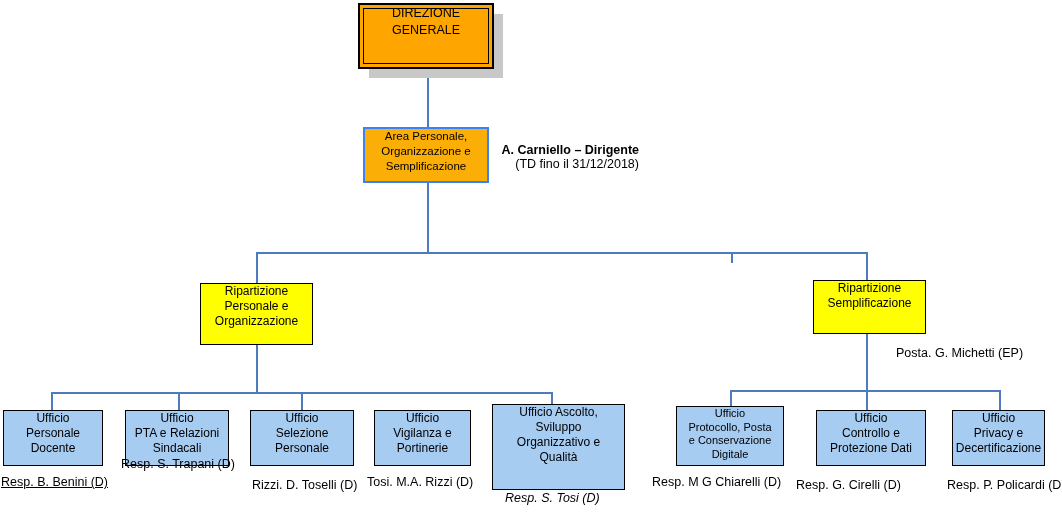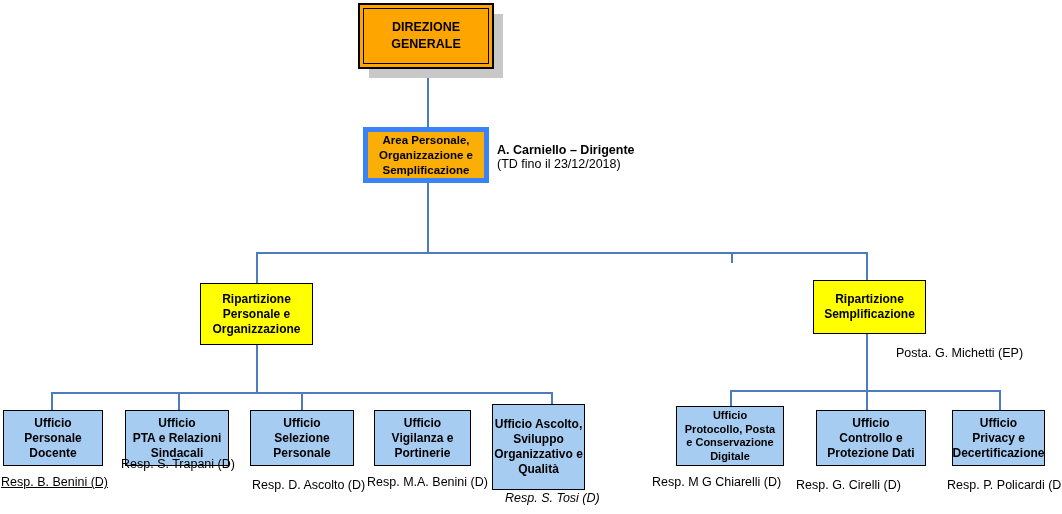--- a/index.html
+++ b/index.html
@@ -8,40 +8,39 @@
     width: 1062px;
     height: 514px;
     background: #ffffff;
     font-family: "Liberation Sans", sans-serif;
     overflow: hidden;
   }
   .box {
     position: absolute;
     box-sizing: border-box;
     display: flex;
-    align-items: center;
     justify-content: center;
     text-align: center;
-    font-weight: bold;
+    font-weight: normal;
     color: #000;
     white-space: pre-line;
     z-index: 2;
   }
   .box-direzione {
     background: var(--top_box, #FFA500);
     border: 2px solid #000;
     box-shadow: inset 0 0 0 3px var(--top_box, #FFA500),
                 inset 0 0 0 4px #000,
                 10px 10px 0 -1px var(--shadow, #C8C8C8);
     font-size: 12.5px;
     line-height: 17px;
   }
   .box-area {
     background: var(--area_box, #FBAE06);
-    border: 5px solid #3b82f6;
+    border: 2px solid #3b82f6;
     font-size: 11.5px;
     line-height: 15px;
   }
   .box-yellow {
     background: var(--ripartizione_box, #FFFF00);
     border: 1.5px solid #000;
     font-size: 12px;
     line-height: 15px;
   }
   .box-blue {
@@ -52,21 +51,21 @@
   }
   .box-blue.small-text { font-size: 11px; line-height: 13.5px; }
   .annotation {
     position: absolute;
     color: #000;
     font-size: 12.5px;
     white-space: nowrap;
     z-index: 2;
   }
   .annotation .bold-line { font-weight: bold; }
-  .annotation.centered { text-align: left; }
+  .annotation.centered { text-align: right; }
   .vline, .hline {
     position: absolute;
     background: var(--connector, #4C7CBE);
     z-index: 1;
   }
   .vline { width: 1.5px; }
   .hline { height: 1.5px; }
 </style>
 </head>
 <body>
@@ -98,21 +97,21 @@
 GENERALE</span>
   </div>
 
   <div class="box box-area" style="left:363px; top:127px; width:126px; height:56px;">
     <span>Area Personale,
 Organizzazione e
 Semplificazione</span>
   </div>
   <div class="annotation centered" style="left:497px; top:143px; width:142px;">
     <div class="bold-line">A. Carniello – Dirigente</div>
-    <div>(TD fino il 23/12/2018)</div>
+    <div>(TD fino il 31/12/2018)</div>
   </div>
 
   <div class="box box-yellow" style="left:200px; top:283px; width:113px; height:62px;">
     <span>Ripartizione
 Personale e
 Organizzazione</span>
   </div>
   <div class="box box-yellow" style="left:813px; top:280px; width:113px; height:54px;">
     <span>Ripartizione
 Semplificazione</span>
@@ -132,21 +131,21 @@
   <div class="box box-blue" style="left:250px; top:410px; width:104px; height:56px;">
     <span>Ufficio
 Selezione
 Personale</span>
   </div>
   <div class="box box-blue" style="left:374px; top:410px; width:97px; height:56px;">
     <span>Ufficio
 Vigilanza e
 Portinerie</span>
   </div>
-  <div class="box box-blue" style="left:492px; top:404px; width:93px; height:86px;">
+  <div class="box box-blue" style="left:492px; top:404px; width:133px; height:86px;">
     <span>Ufficio Ascolto,
 Sviluppo
 Organizzativo e
 Qualità</span>
   </div>
   <div class="box box-blue small-text" style="left:676px; top:406px; width:108px; height:60px;">
     <span>Ufficio
 Protocollo, Posta
 e Conservazione
 Digitale</span>
@@ -157,20 +156,20 @@
 Protezione Dati</span>
   </div>
   <div class="box box-blue" style="left:952px; top:410px; width:93px; height:56px;">
     <span>Ufficio
 Privacy e
 Decertificazione</span>
   </div>
 
   <div class="annotation" style="left:1px;   top:475px;text-decoration:underline;">Resp. B. Benini (D)</div>
   <div class="annotation" style="left:121px; top:457px;">Resp. S. Trapani (D)</div>
-  <div class="annotation" style="left:252px; top:478px;">Resp. D. Ascolto (D)</div>
-  <div class="annotation" style="left:367px; top:475px;">Resp. M.A. Benini (D)</div>
+  <div class="annotation" style="left:252px; top:478px;">Rizzi. D. Toselli (D)</div>
+  <div class="annotation" style="left:367px; top:475px;">Tosi. M.A. Rizzi (D)</div>
   <div class="annotation" style="left:505px; top:491px;font-style:italic;">Resp. S. Tosi (D)</div>
   <div class="annotation" style="left:652px; top:475px;">Resp. M G Chiarelli (D)</div>
   <div class="annotation" style="left:796px; top:478px;">Resp. G. Cirelli (D)</div>
   <div class="annotation" style="left:947px; top:478px;">Resp. P. Policardi (D)</div>
 
 </div>
 
 </body></html>

